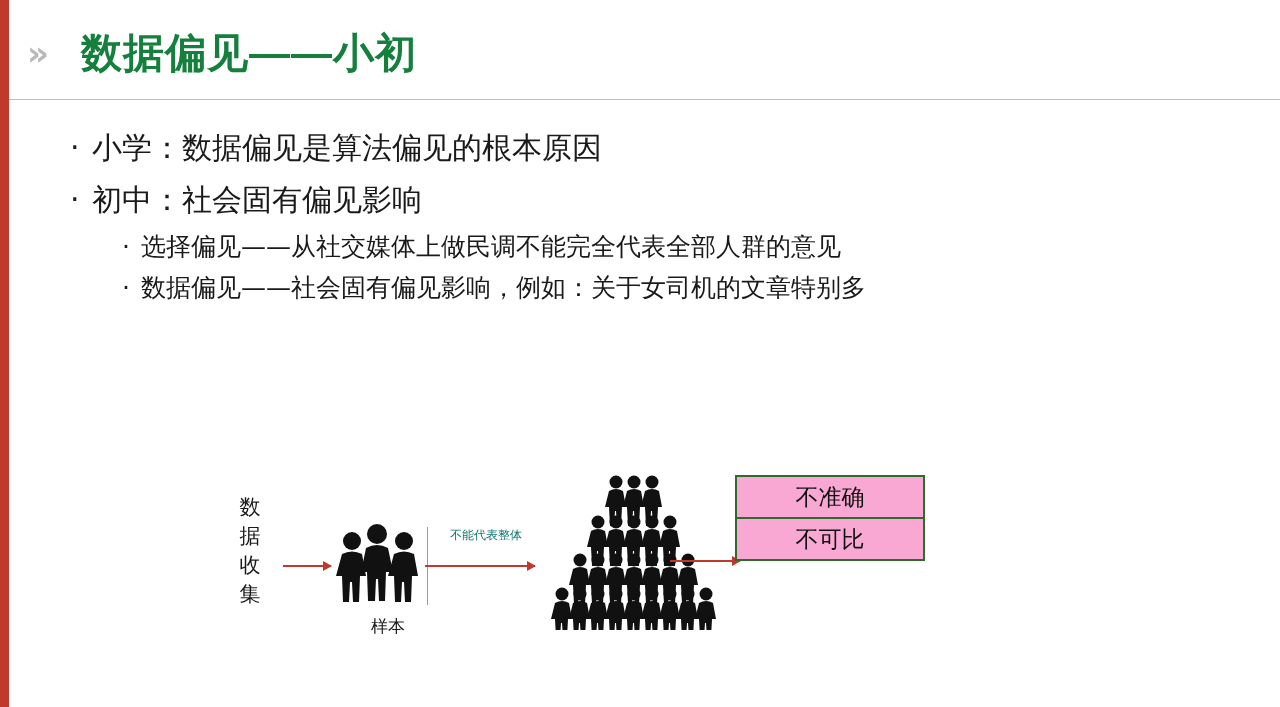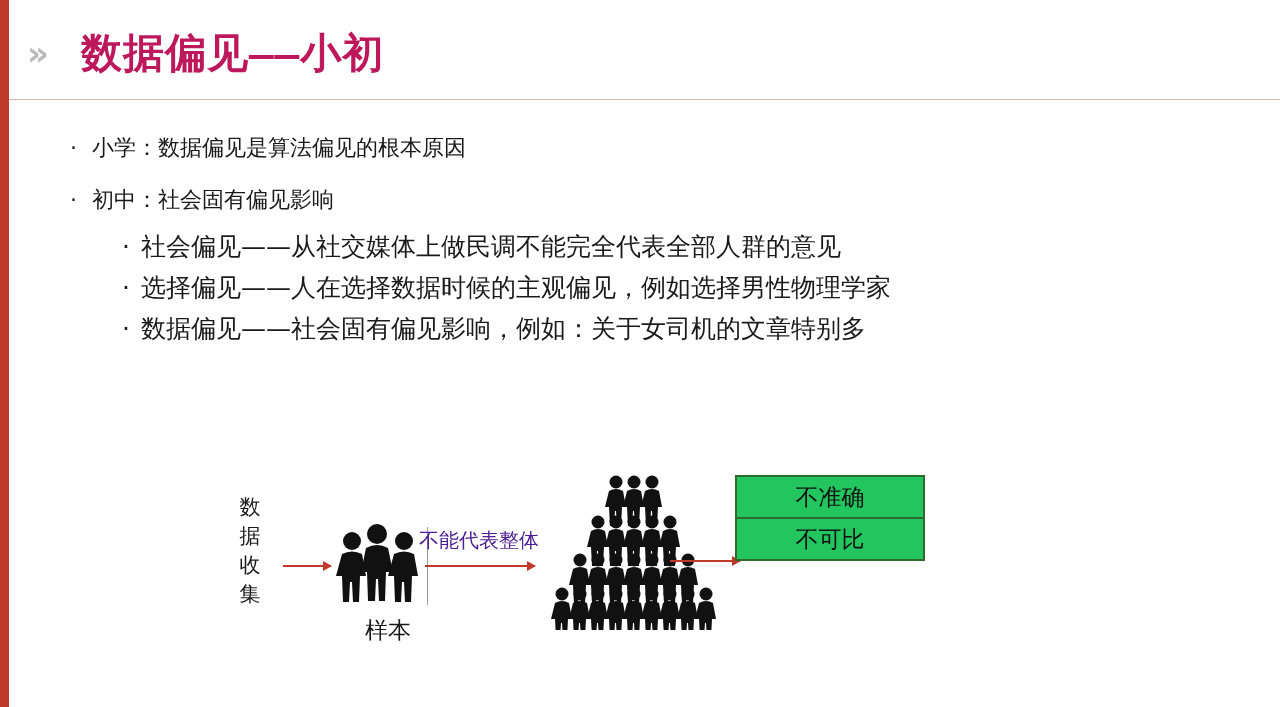--- a/index.html
+++ b/index.html
@@ -49,34 +49,34 @@
     font-weight: bold;
     letter-spacing: -4px;
     font-family: "DejaVu Sans", sans-serif;
   }
   .title {
     position: absolute;
     left: 72px;
     top: 26px;
     font-size: 41px;
     font-weight: bold;
-    color: #be185d;
+    color: #15803d;
     letter-spacing: 1px;
-    font-family: Liberation Mono, monospace;
+    font-family: Liberation Sans, sans-serif;
     white-space: nowrap;
   }
   
   .bullets {
     position: absolute;
     left: 70px;
     top: 122px;
     width: 1150px;
   }
   .b1 {
-    font-size: 22px;
+    font-size: 30px;
     line-height: 52px;
     color: #1a1a1a;
     white-space: nowrap;
     font-family: "DejaVu Sans", "Liberation Sans", sans-serif;
   }
   .b1 .dot {
     display: inline-block;
     width: 22px;
     color: #1a1a1a;
   }
@@ -138,30 +138,30 @@
     width: 1px;
     height: 78px;
     background: #9a9a9a;
   }
   .caption-sample {
     position: absolute;
     left: 128px;
     top: 160px;
     width: 90px;
     text-align: center;
-    font-size: 23px;
+    font-size: 17px;
     color: #1a1a1a;
     font-family: "DejaVu Sans", "Liberation Sans", sans-serif;
   }
   .caption-arrow {
     position: absolute;
-    left: 204px;
+    left: 235px;
     top: 72px;
-    font-size: 20px;
-    color: #4c1d95;
+    font-size: 12px;
+    color: #0f766e;
     white-space: nowrap;
     font-family: "DejaVu Sans", "Liberation Sans", sans-serif;
   }
   .people-sample {
     position: absolute;
     left: 120px;
     top: 62px;
     width: 100px;
     height: 92px;
   }
@@ -176,21 +176,21 @@
     position: absolute;
     left: 520px;
     top: 20px;
     width: 190px;
     border: 2px solid #2f6b2f;
     box-sizing: border-box;
   }
   .outcome {
     height: 40px;
     line-height: 40px;
-    background: #22c55e;
+    background: #f9a8d4;
     color: #111111;
     font-size: 23px;
     text-align: center;
     border-bottom: 2px solid #2f6b2f;
     font-family: "DejaVu Sans", "Liberation Sans", sans-serif;
   }
   .outcome:last-child { border-bottom: none; }
 </style>
 </head>
 <body>
@@ -206,24 +206,21 @@
 
   <div class="bullets">
     <div class="b1">
       <span class="dot">·</span><span>小学：数据偏见是算法偏见的根本原因</span>
     </div>
     <div class="b1">
       <span class="dot">·</span><span>初中：社会固有偏见影响</span>
     </div>
     <div class="sub">
       <div class="b2">
-        <span class="dot">·</span><span>社会偏见——从社交媒体上做民调不能完全代表全部人群的意见</span>
-      </div>
-      <div class="b2">
-        <span class="dot">·</span><span>选择偏见——人在选择数据时候的主观偏见，例如选择男性物理学家</span>
+        <span class="dot">·</span><span>选择偏见——从社交媒体上做民调不能完全代表全部人群的意见</span>
       </div>
       <div class="b2">
         <span class="dot">·</span><span>数据偏见——社会固有偏见影响，例如：关于女司机的文章特别多</span>
       </div>
     </div>
   </div>
 
   <div class="diagram">
 
     <div class="vlabel">

